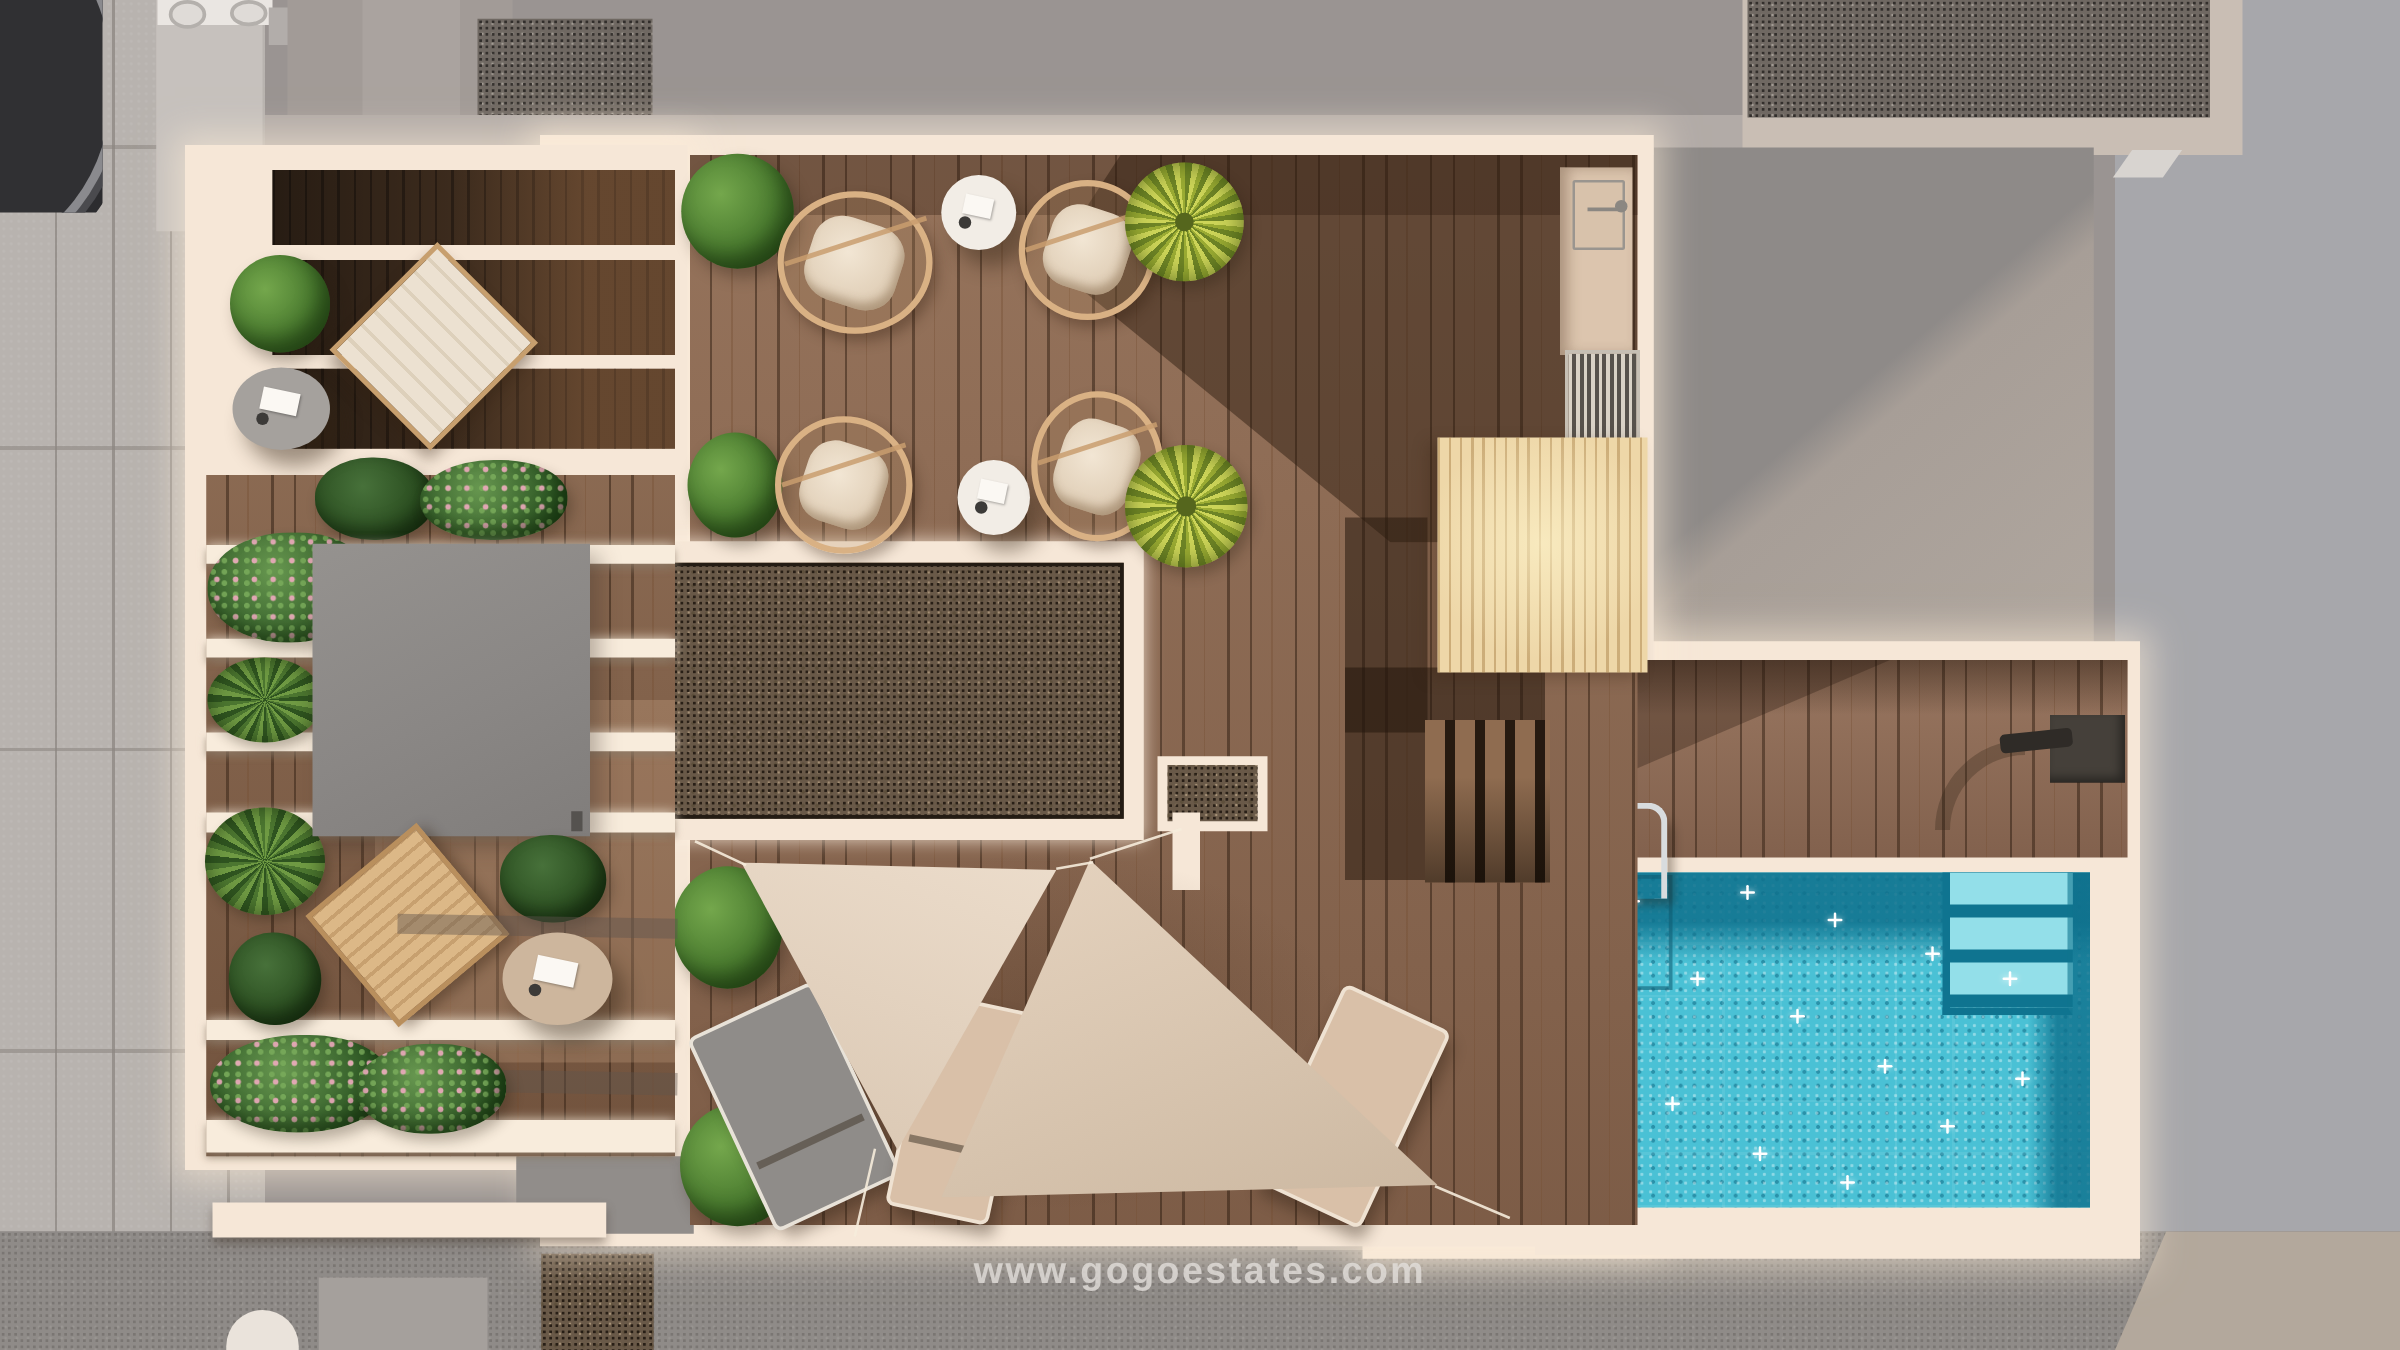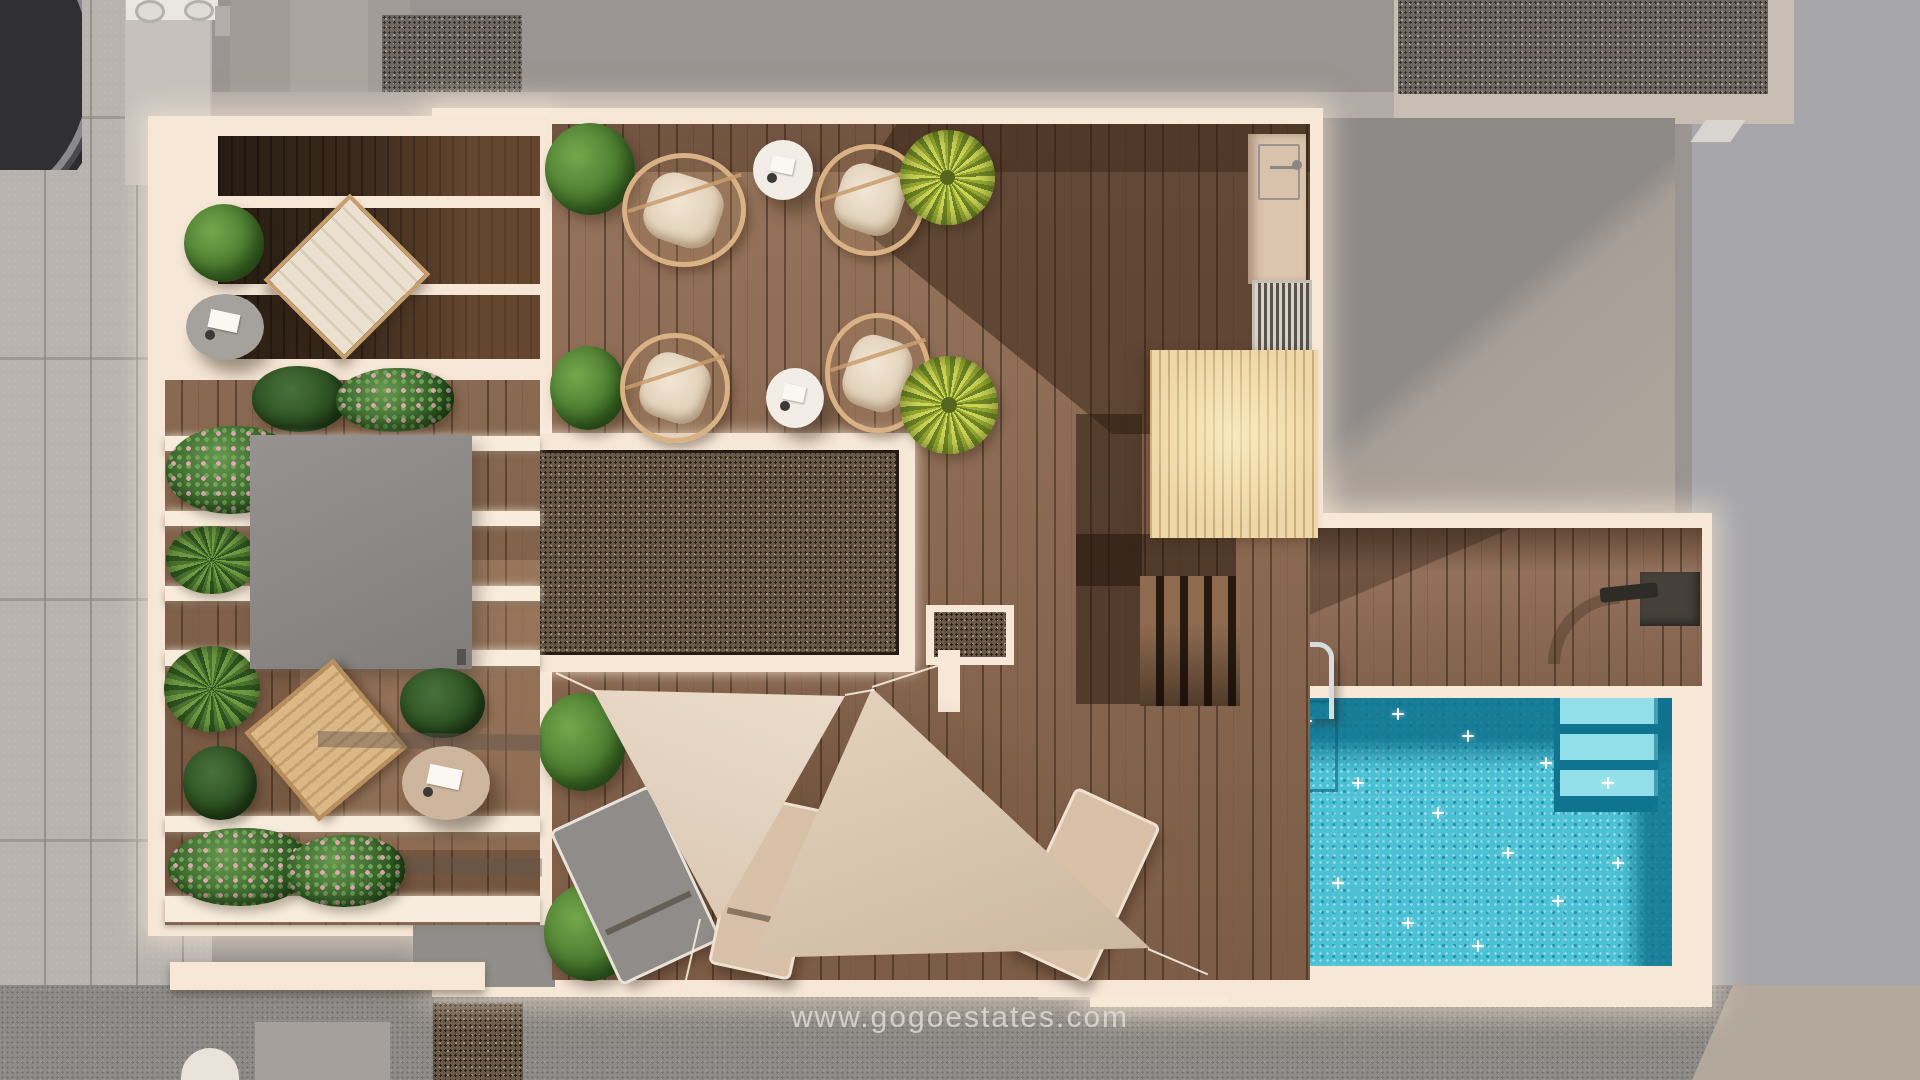--- a/index.html
+++ b/index.html
@@ -89,21 +89,21 @@
     linear-gradient(270deg,rgba(14,112,140,.8) 0 26px,rgba(14,112,140,0) 50px),
     repeating-linear-gradient(90deg,rgba(255,255,255,.08) 0 2px,transparent 2px 46px),
     repeating-linear-gradient(0deg,rgba(255,255,255,.08) 0 2px,transparent 2px 42px),
     radial-gradient(rgba(255,255,255,.38) 1px,transparent 1.6px),
     radial-gradient(rgba(10,98,126,.5) 1.3px,transparent 1.8px);
     background-size:100% 100%,100% 100%,100% 100%,100% 100%,7px 7px,11px 11px;}
   .pool-steps{background:repeating-linear-gradient(180deg,#93dfe9 0 26px,#0f7490 26px 36px);
     border-left:6px solid #0f7490;border-bottom:6px solid #0f7490;border-right:4px solid rgba(15,116,144,.6);}
   .awning{background:linear-gradient(155deg,#95928f 0%,#8a8785 55%,#807d7b 100%);box-shadow:7px 9px 16px rgba(60,50,40,.35);}
   .awning::after{content:"";position:absolute;right:6px;bottom:4px;width:9px;height:16px;background:#55524f;}
-  .watermark{font-size:30px;font-weight:400;letter-spacing:2px;color:rgba(228,224,220,.78);white-space:nowrap;}
+  .watermark{font-size:30px;font-weight:700;letter-spacing:2px;color:rgba(228,224,220,.78);white-space:nowrap;}
 </style>
 </head>
 <body>
 
 <div class="stage">
 
   <div class="abs" style="left:1692px;top:0;width:228px;height:1080px;background:#a7a7ab;"></div>
   <div class="abs pavement" style="left:0;top:0;width:212px;height:1080px;"></div>
   <div class="abs" style="left:125px;top:0;width:85px;height:185px;background:#c6c1bd;"></div>
   <div class="abs" style="left:126px;top:0;width:92px;height:20px;background:#eae6e2;"></div>

